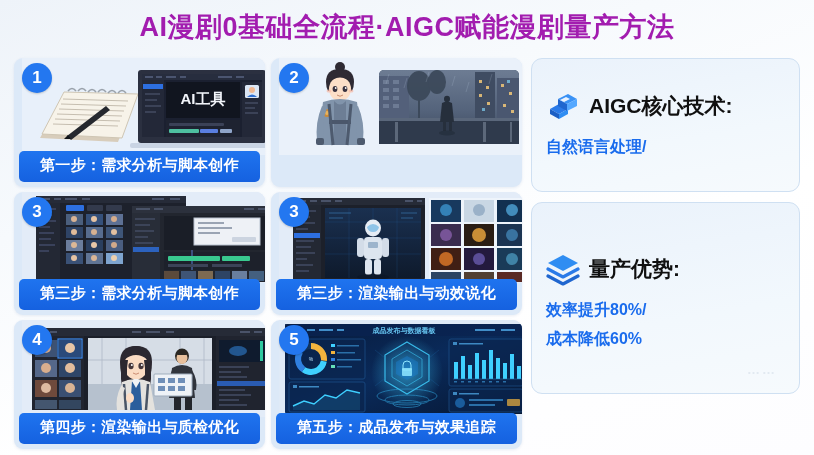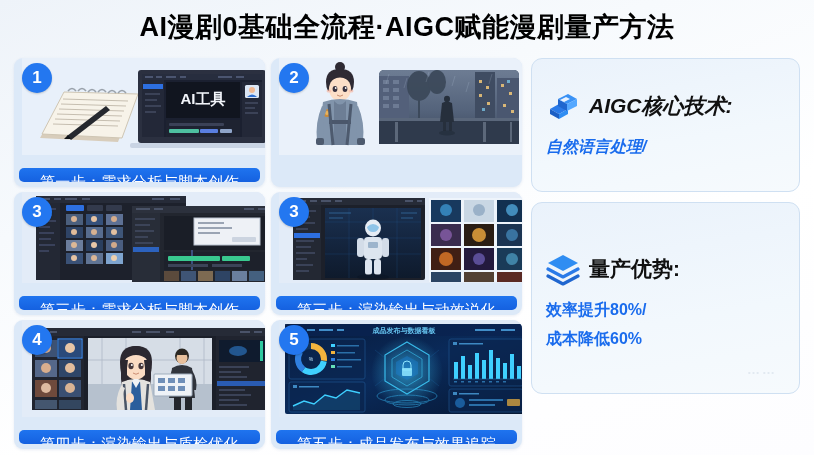--- a/index.html
+++ b/index.html
@@ -11,21 +11,21 @@
     position: relative;
   }
 
   
   .page-title {
     width: 814px;
     text-align: center;
     font-size: 27px;
     font-weight: bold;
     letter-spacing: 0.5px;
-    color: #000000;
+    color: #a21caf;
     padding-top: 9px;
     height: 48px;
     line-height: 36px;
     white-space: nowrap;
   }
 
   
   .content {
     position: absolute;
     top: 55px; left: 0;
@@ -78,41 +78,41 @@
     font-size: 17px;
     font-weight: bold;
     line-height: 30px;
     text-align: center;
     z-index: 9;
     box-shadow: 0 1px 2px rgba(0,0,0,0.18);
   }
   .card-caption {
     position: absolute;
     left: 5px; right: 5px; bottom: 5px;
-    height: 14px;
+    height: 31px;
     background: linear-gradient(180deg, #1f74ef 0%, #1561e0 100%);
     border-radius: 5px;
     color: #ffffff;
     font-size: 15px;
-    font-weight: normal;
+    font-weight: bold;
     line-height: 27px;
     text-align: center;
     letter-spacing: 0.3px;
     white-space: nowrap;
     overflow: hidden;
   }
 
   
   .panel {
     background: linear-gradient(170deg, #eaf2fb 0%, #f2f8fd 60%, #f6fafd 100%);
     border: 1px solid #cfe0f2;
     border-radius: 11px;
     position: relative;
   }
-  .panel-a { height: 134px; font-style: italic; }
+  .panel-a { height: 134px; }
   .panel-b { height: 192px; }
   .panel-inner {
     padding: 0 14px;
     height: 100%;
     display: flex;
     flex-direction: column;
     justify-content: center;
   }
   .panel-b .panel-inner { justify-content: center; padding-top: 8px; }
   .panel-head {

